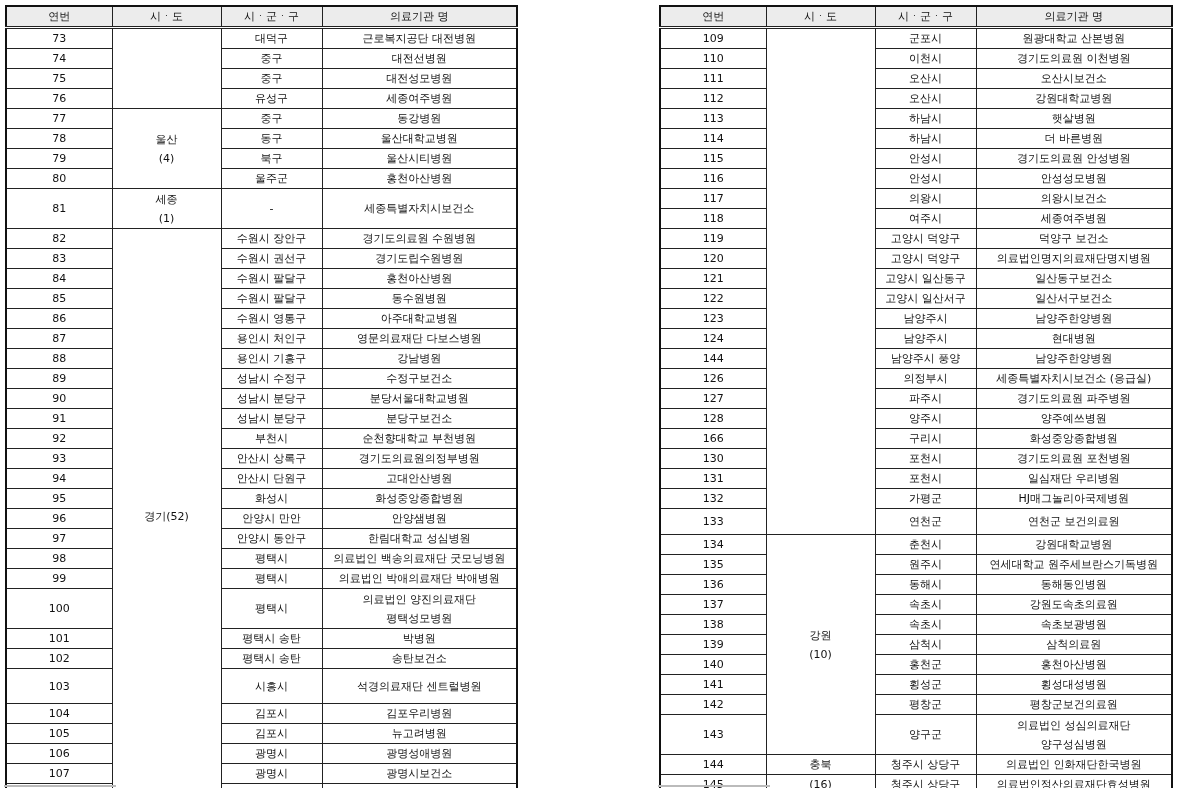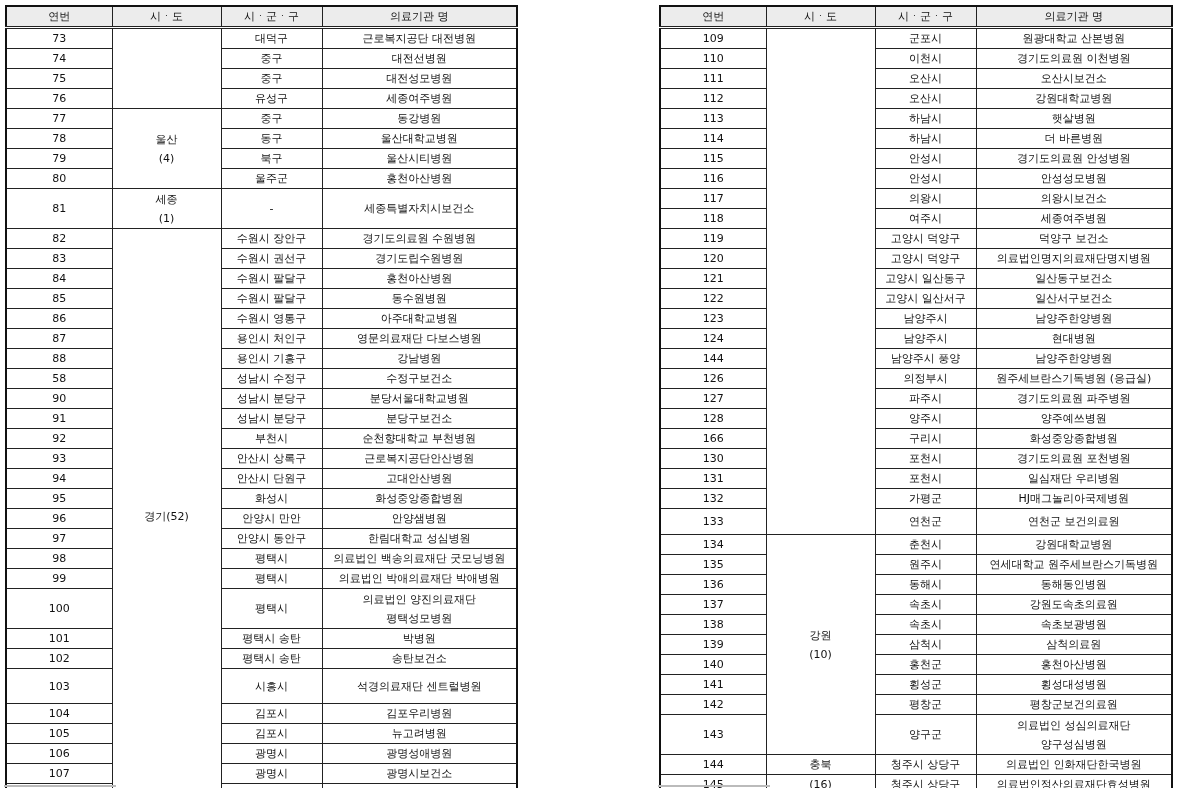--- a/index.html
+++ b/index.html
@@ -129,21 +129,21 @@
         <td>87</td>
         <td>용인시 처인구</td>
         <td>영문의료재단 다보스병원</td>
       </tr>
     <tr>
         <td>88</td>
         <td>용인시 기흥구</td>
         <td>강남병원</td>
       </tr>
     <tr>
-        <td>58</td>
+        <td>89</td>
         <td>성남시 수정구</td>
         <td>수정구보건소</td>
       </tr>
     <tr>
         <td>90</td>
         <td>성남시 분당구</td>
         <td>분당서울대학교병원</td>
       </tr>
     <tr>
         <td>91</td>
@@ -151,21 +151,21 @@
         <td>분당구보건소</td>
       </tr>
     <tr>
         <td>92</td>
         <td>부천시</td>
         <td>순천향대학교 부천병원</td>
       </tr>
     <tr>
         <td>93</td>
         <td>안산시 상록구</td>
-        <td>근로복지공단안산병원</td>
+        <td>경기도의료원의정부병원</td>
       </tr>
     <tr>
         <td>94</td>
         <td>안산시 단원구</td>
         <td>고대안산병원</td>
       </tr>
     <tr>
         <td>95</td>
         <td>화성시</td>
         <td>화성중앙종합병원</td>
@@ -340,21 +340,21 @@
         <td>현대병원</td>
       </tr>
     <tr>
         <td>144</td>
         <td>남양주시 풍양</td>
         <td>남양주한양병원</td>
       </tr>
     <tr>
         <td>126</td>
         <td>의정부시</td>
-        <td>원주세브란스기독병원 (응급실)</td>
+        <td>세종특별자치시보건소 (응급실)</td>
       </tr>
     <tr>
         <td>127</td>
         <td>파주시</td>
         <td>경기도의료원 파주병원</td>
       </tr>
     <tr>
         <td>128</td>
         <td>양주시</td>
         <td>양주예쓰병원</td>

